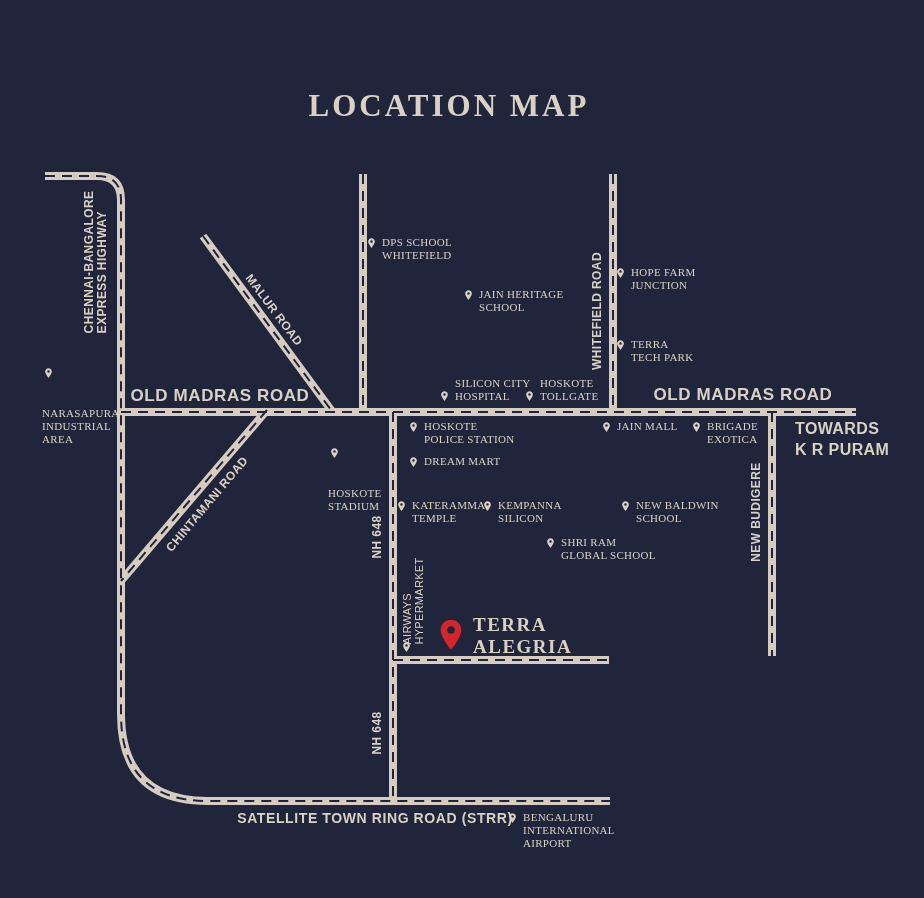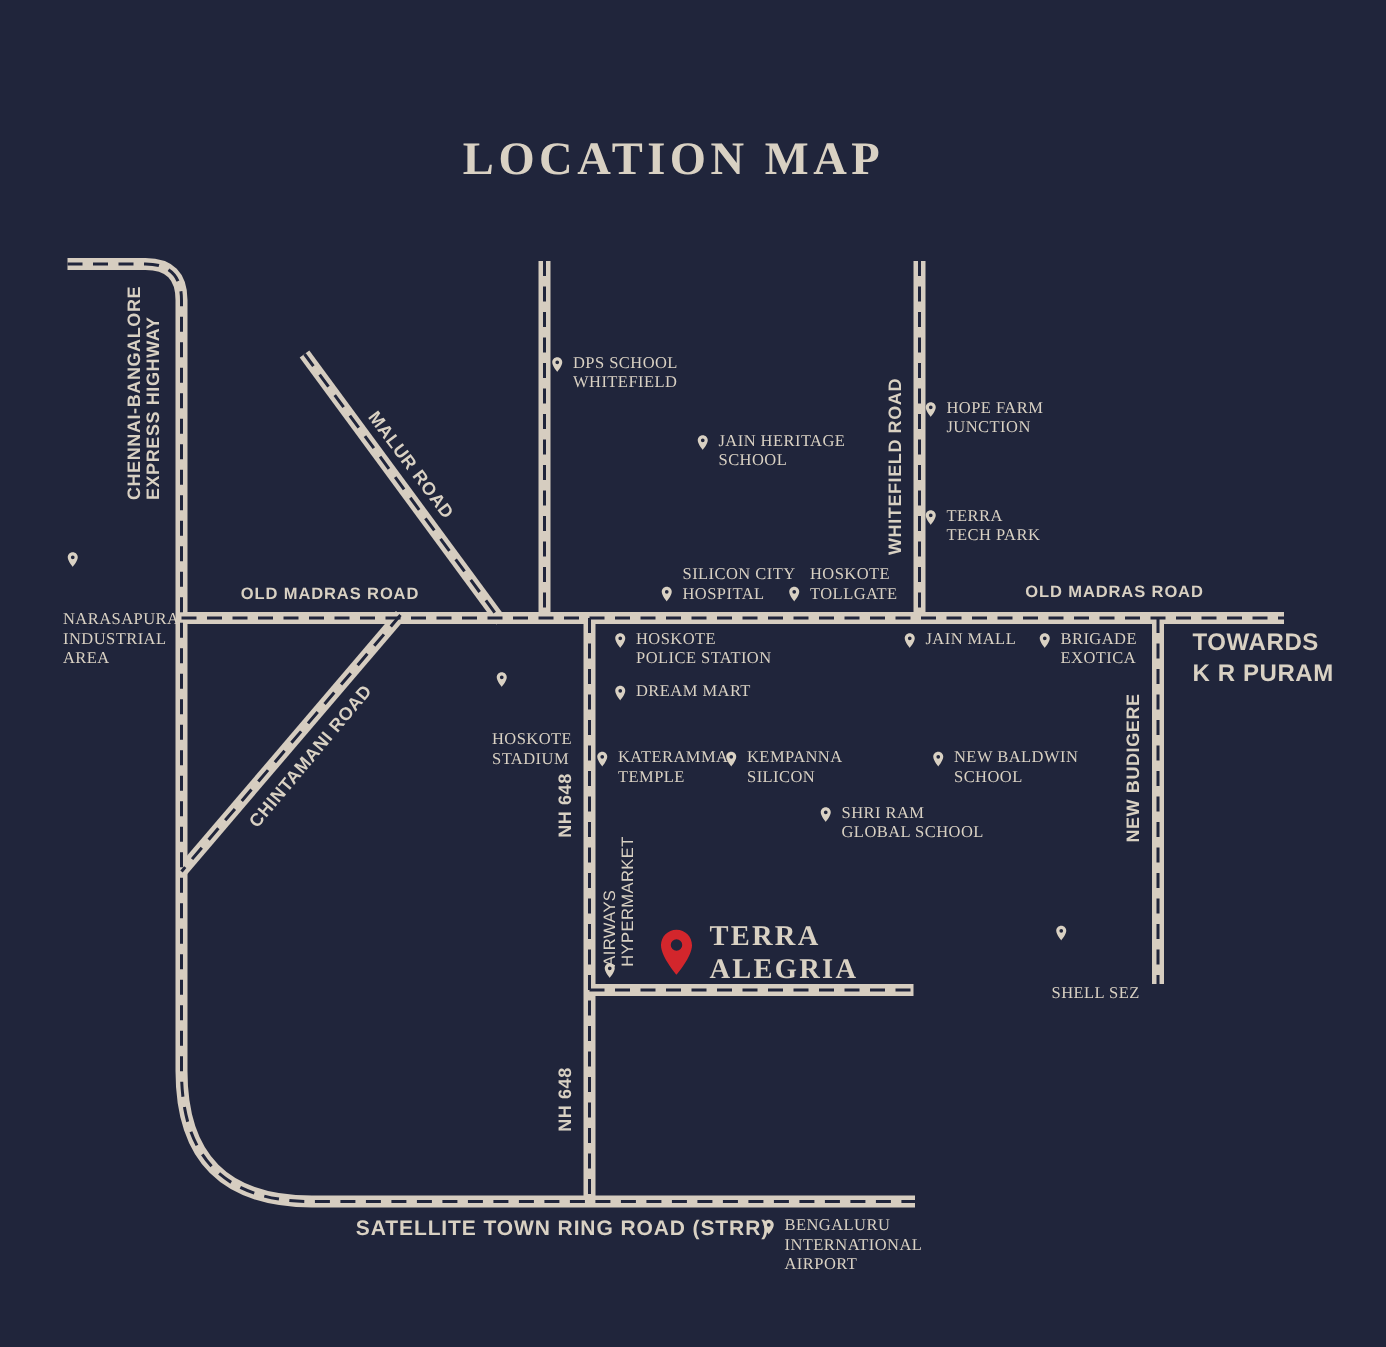--- a/index.html
+++ b/index.html
@@ -18,21 +18,21 @@
   
   .poi{position:absolute;display:flex;align-items:flex-start;gap:5px;color:var(--text);
     font-size:11px;line-height:13px;letter-spacing:.3px;white-space:pre;}
   .pin{width:11px;height:14px;flex:none;fill:var(--text);}
   .poi.pin-bottom{align-items:flex-end;justify-content:space-between;}
   .poi.pin-above{display:block;}
   .poi.pin-above .pin{display:block;margin:0 0 1px 1px;}
   .poi-label{display:block;font-family:Liberation Serif, serif;}
   
   .rlabel{position:absolute;transform:translate(-50%,-50%);color:var(--text);
-    font-weight:bold;font-size:11px;letter-spacing:.6px;white-space:pre;}
+    font-weight:bold;font-size:17px;letter-spacing:.6px;white-space:pre;}
   .vlabel{position:absolute;transform:translate(-50%,-50%) rotate(-90deg);color:var(--text);
     font-weight:bold;font-size:12px;line-height:13px;letter-spacing:.4px;white-space:pre;text-align:left;}
   .dlabel{position:absolute;color:var(--text);font-weight:bold;font-size:12px;
     letter-spacing:.4px;white-space:pre;}
   .strr{font-size:14px;transform:translate(-50%,0);}
   .towards{position:absolute;color:var(--text);font-weight:bold;font-size:16px;
     line-height:21px;letter-spacing:.4px;white-space:pre;}
   
   .airways-label{position:absolute;transform:translate(-50%,-50%) rotate(-90deg);
     color:var(--text);font-size:11px;line-height:12px;letter-spacing:.3px;white-space:pre;
@@ -211,26 +211,20 @@
 INTERNATIONAL
 AIRPORT</span>
   </div>
   <div class="poi pin-above" style="left:328px;top:420px">
     <svg class="pin">
         <use href="#pin-shape"></use>
       </svg>
     <span class="poi-label">HOSKOTE
 STADIUM</span>
   </div>
-  <div class="poi pin-above" style="left:701px;top:589px">
-    <svg class="pin">
-        <use href="#pin-shape"></use>
-      </svg>
-    <span class="poi-label">SHELL SEZ</span>
-  </div>
 
   <div class="airways-label" style="left:413px;top:601px">AIRWAYS
 HYPERMARKET</div>
   <svg class="pin abs-pin" style="left:401px;top:640px">
       <use href="#pin-shape"></use>
     </svg>
 
   <div class="terra" style="left:434px;top:611px">
     <svg class="pin-big" viewBox="0 0 24 24">
       <path fill-rule="evenodd" d="M12 1.6C7.9 1.6 4.7 4.9 4.7 8.9c0 5.4 7.3 13.9 7.3 13.9s7.3-8.5 7.3-13.9c0-4-3.2-7.3-7.3-7.3zm0 9.9a2.7 2.7 0 1 1 0-5.4 2.7 2.7 0 0 1 0 5.4z"></path>

